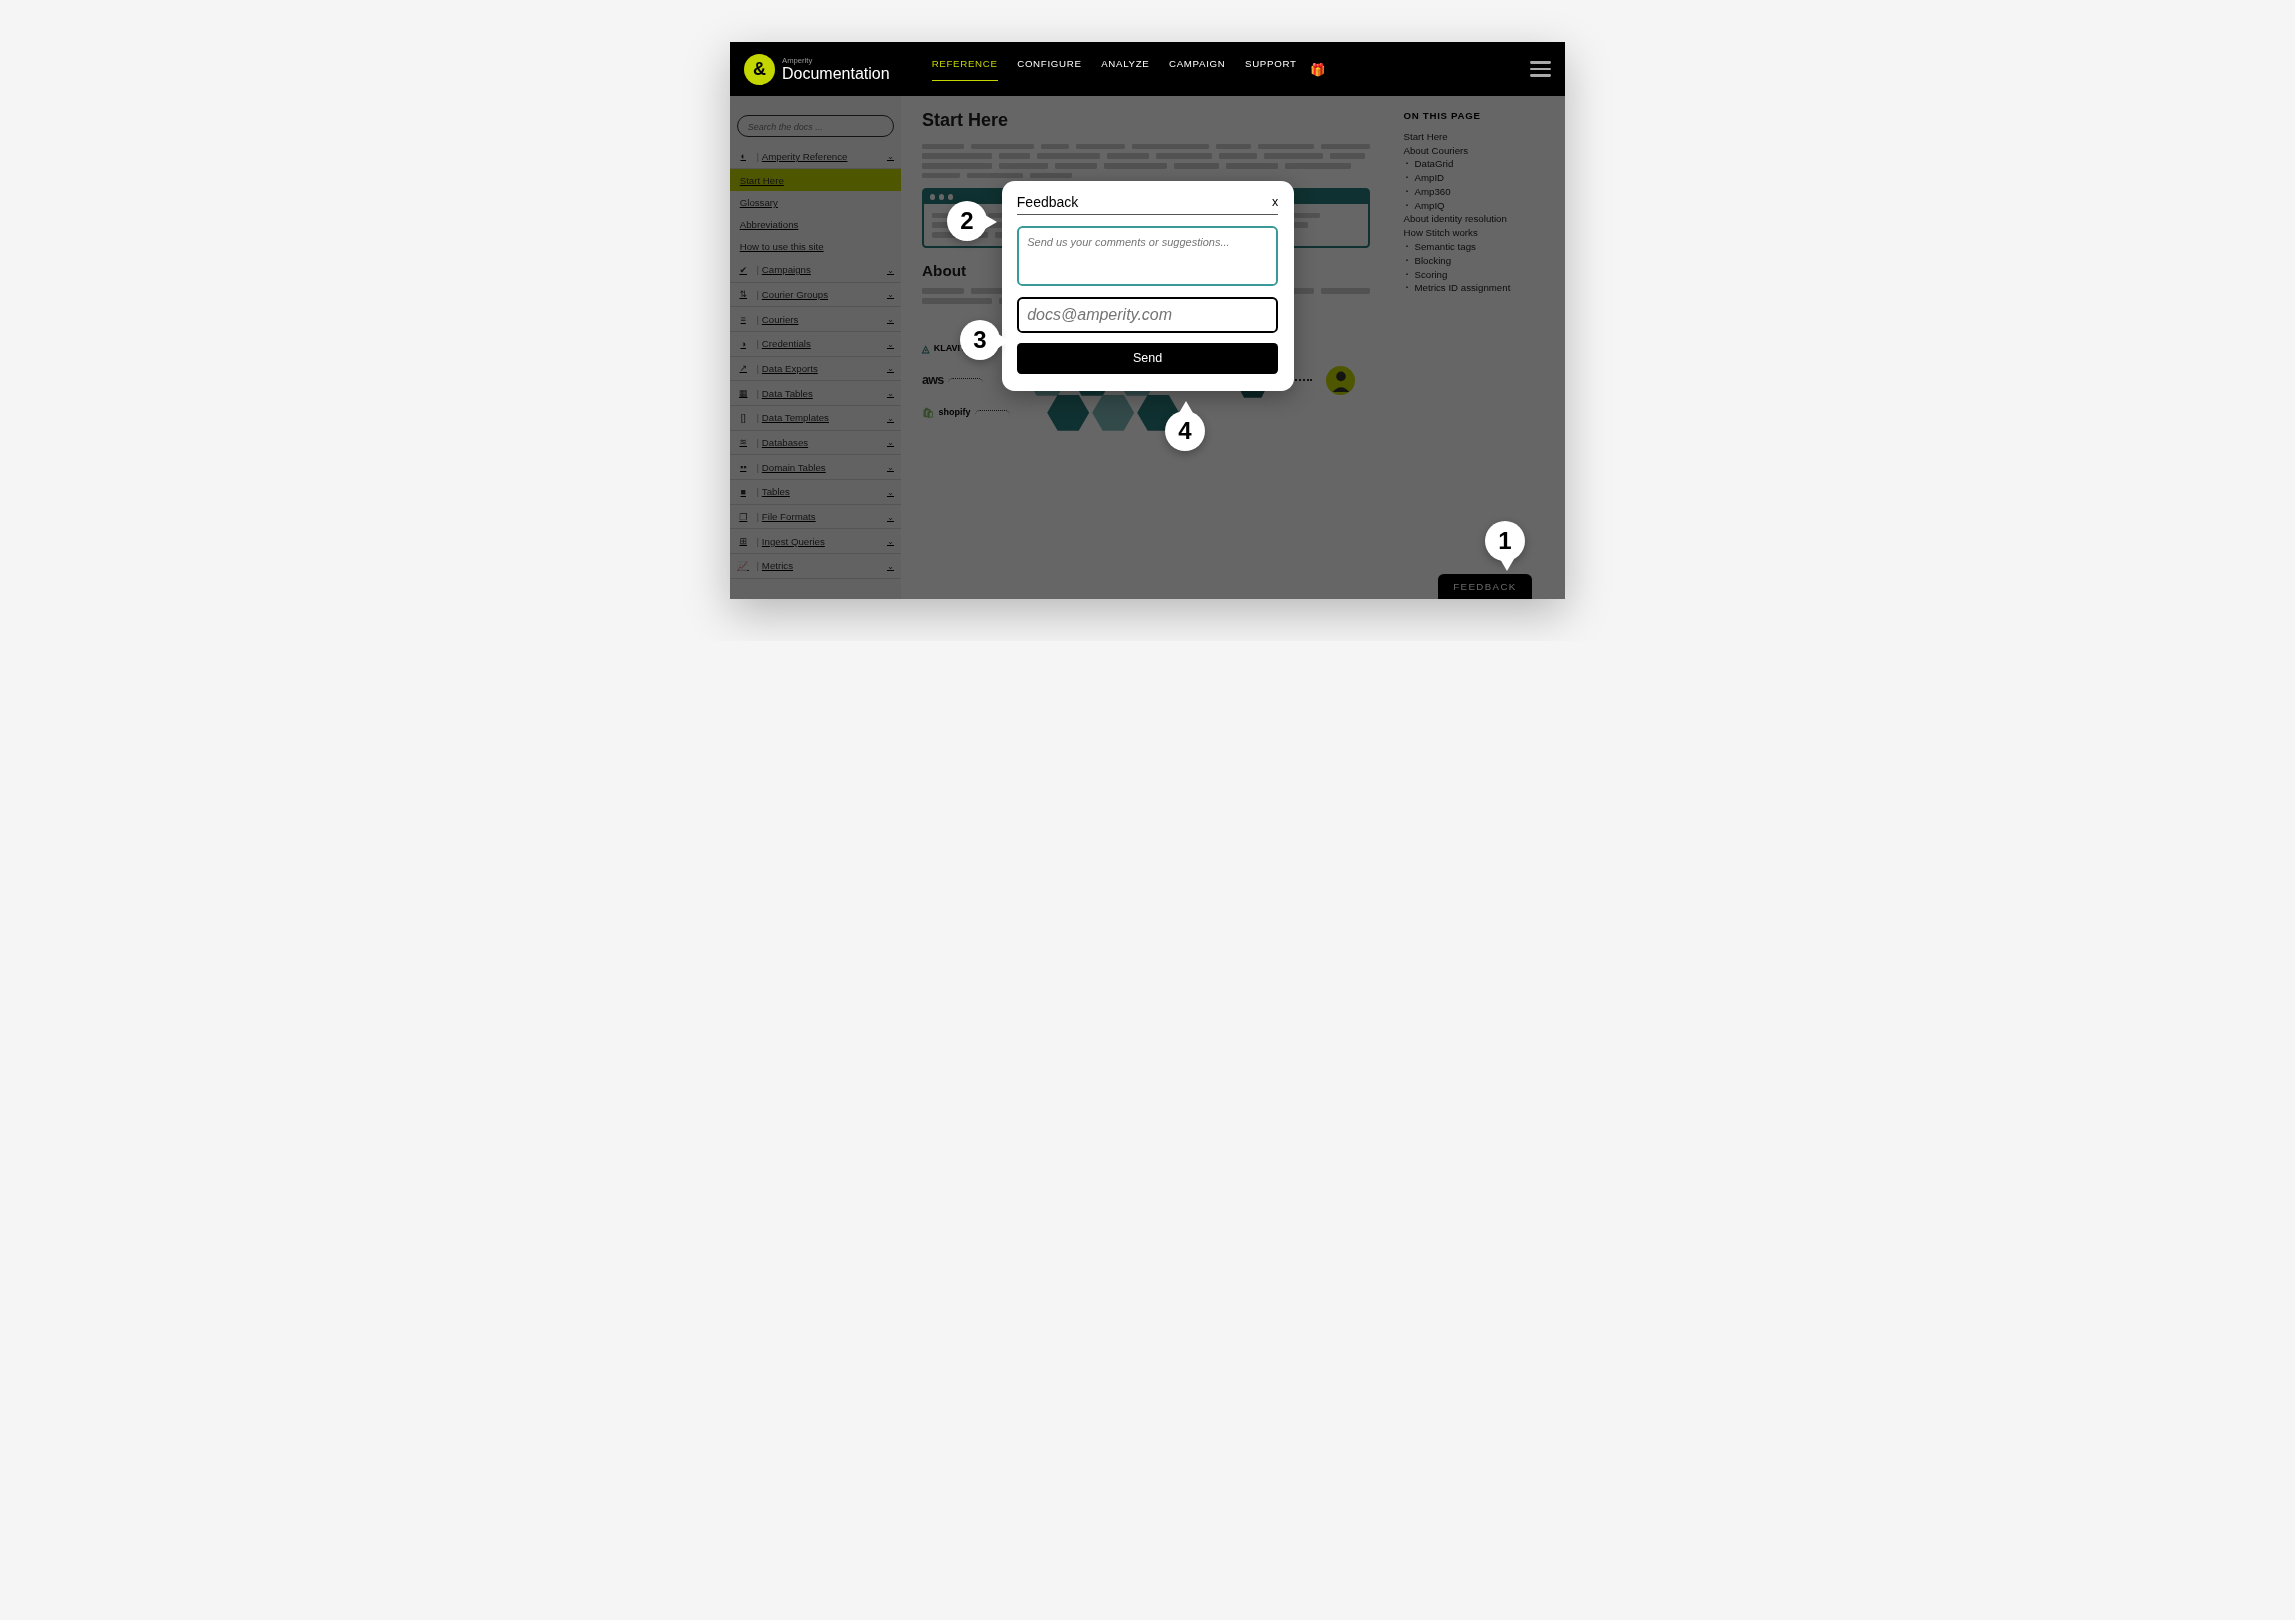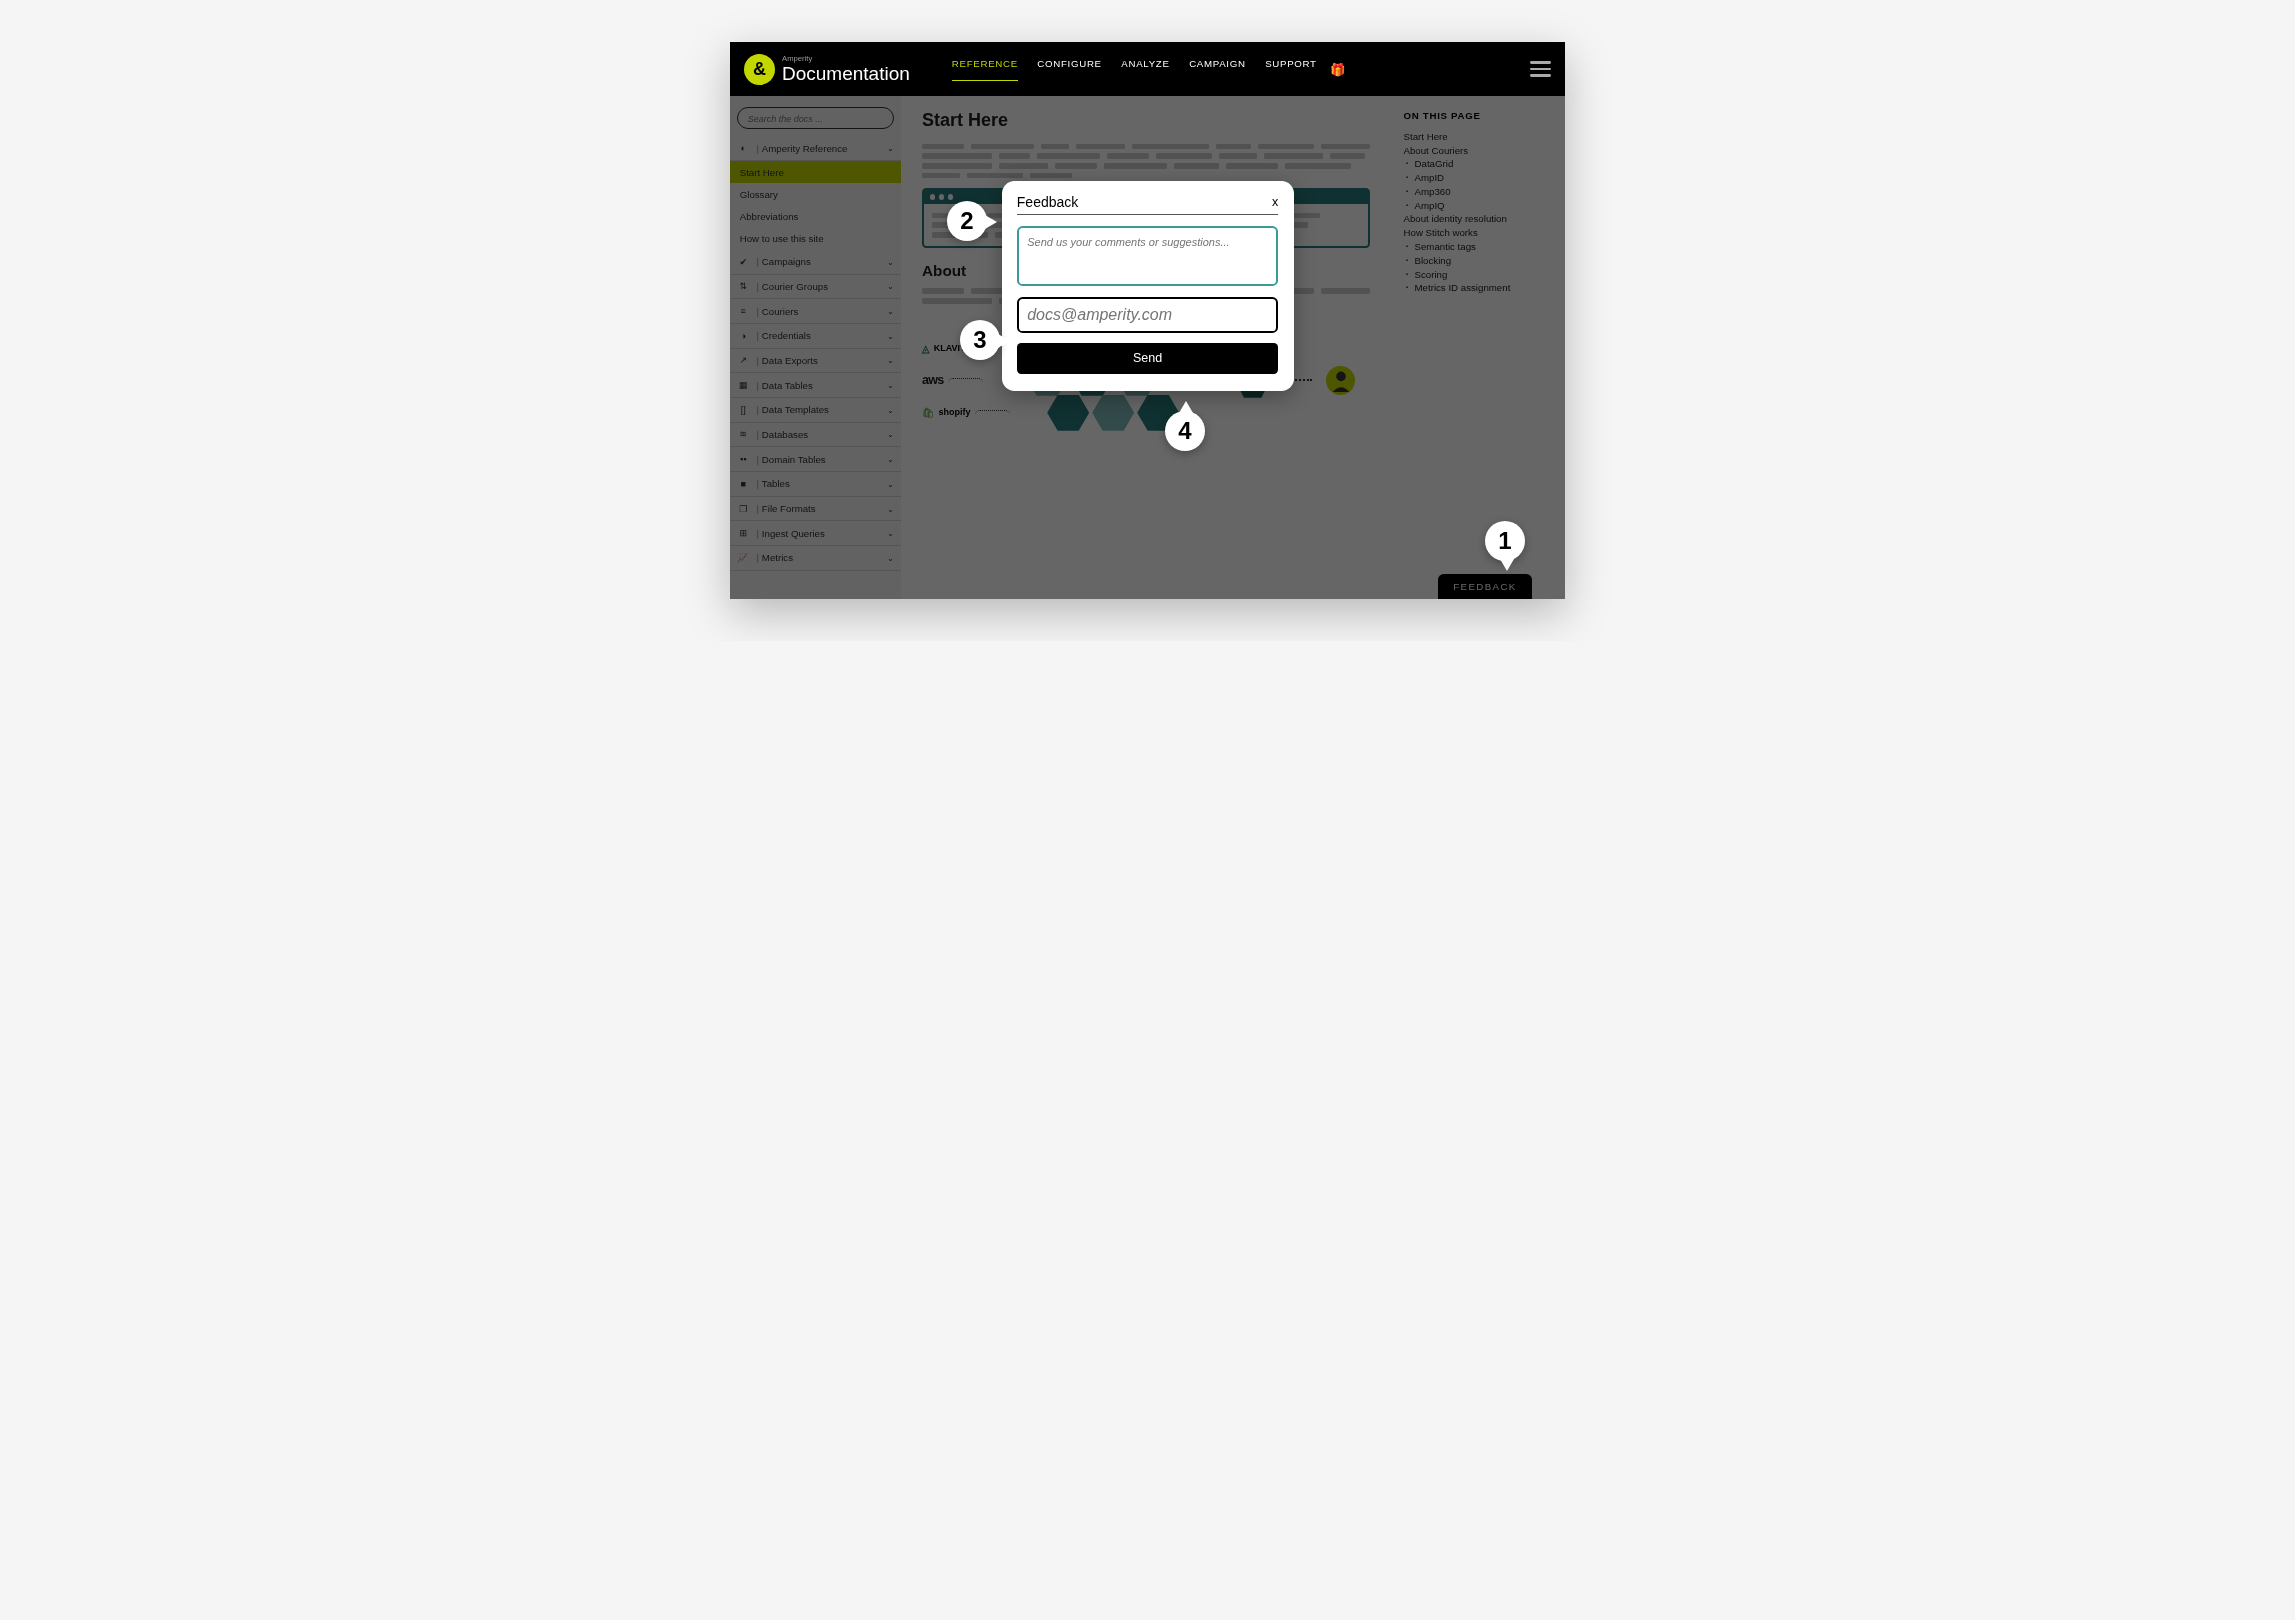--- a/index.html
+++ b/index.html
@@ -2,29 +2,29 @@
 <html style="font-size:11px"><head>
 <meta charset="utf-8">
 <style>
 * { margin: 0; padding: 0; box-sizing: border-box; font-family: 'Segoe UI', Arial, sans-serif; }
 body { background: #f5f5f5; padding: 42px; }
 .frame { width: 835px; height: 557px; margin: 0 auto; background: #fff; position: relative; overflow: hidden; box-shadow: 0 14px 42px rgba(0,0,0,0.25); }
 .header { background: #000; height: 54px; display: flex; align-items: center; padding: 0 14px; }
 .logo-circle { width: 31px; height: 31px; background: #c4d600; border-radius: 50%; display: flex; align-items: center; justify-content: center; font-size: 18px; font-weight: bold; color: #000; }
 .brand-text { margin-left: 7px; color: #fff; }
 .brand-text .small { font-size: 7.7px; color: #999; }
-.brand-text .big { font-size: 19px; font-weight: 300; }
+.brand-text .big { font-size: 16px; font-weight: 300; }
 .nav { display: flex; gap: 19.5px; margin-left: 42px; }
 .nav a { color: #fff; text-decoration: none; font-size: 9.7px; letter-spacing: 0.7px; }
 .nav a.active { color: #c4d600; border-bottom: 1.4px solid #c4d600; padding-bottom: 11px; }
 .gift-icon { margin-left: 14px; color: #c4d600; font-size: 12.5px; }
 .hamburger { margin-left: auto; display: flex; flex-direction: column; gap: 3.5px; cursor: pointer; }
 .hamburger span { width: 21px; height: 2.8px; background: #aaa; border-radius: 1.4px; }
 .body { display: flex; height: calc(100% - 54px); }
-.sidebar { width: 171px; background: #f4f4f4; overflow-y: auto; padding: 11px 0; }
+.sidebar { width: 171px; background: #f4f4f4; overflow-y: auto; padding: 19px 0; text-decoration: underline; }
 .search-box { margin: 0 7px 7px 7px; border: 1.4px solid #333; border-radius: 14px; padding: 4.2px 9.7px; }
 .search-box input { border: none; background: transparent; width: 100%; font-style: italic; color: #666; font-size: 9px; outline: none; }
 .side-header { display: flex; align-items: center; padding: 5.6px 7px; border-bottom: 0.7px solid #d5d5d5; font-size: 9.7px; color: #333; cursor: pointer; }
 .side-header .ico { width: 12.5px; height: 12.5px; display: inline-flex; align-items: center; justify-content: center; margin-right: 4.2px; font-size: 9px; }
 .side-header .sep { color: #999; margin: 0 2.8px; }
 .side-header .chev { margin-left: auto; font-size: 8.4px; color: #333; }
 .side-sub { padding: 5.6px 7px 5.6px 9.7px; font-size: 9.7px; color: #333; cursor: pointer; }
 .side-sub.active { background: #c4d600; }
 .main { flex: 1; padding: 14px 21px; overflow: hidden; position: relative; }
 .main h1 { font-size: 18px; font-weight: bold; margin-bottom: 12.5px; color: #222; }

